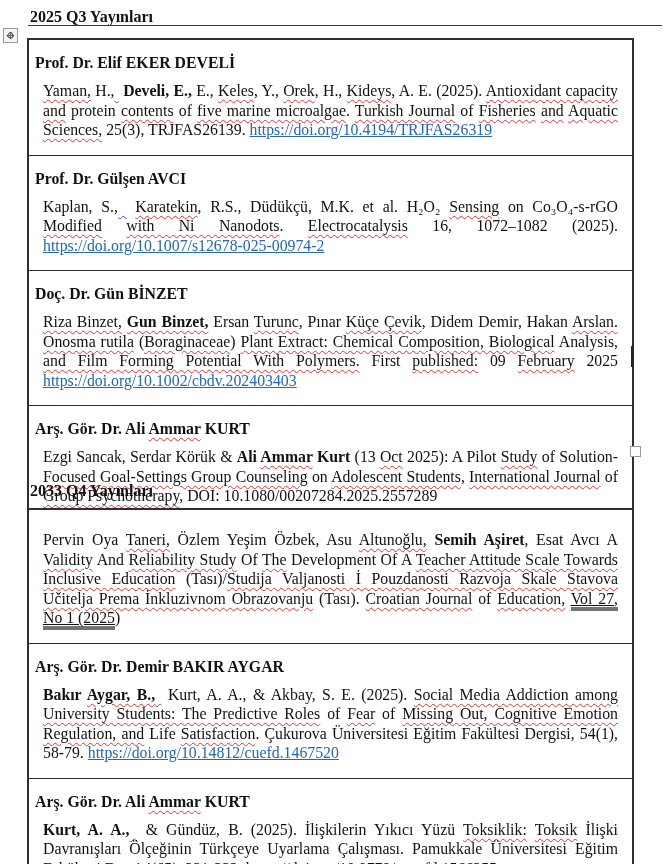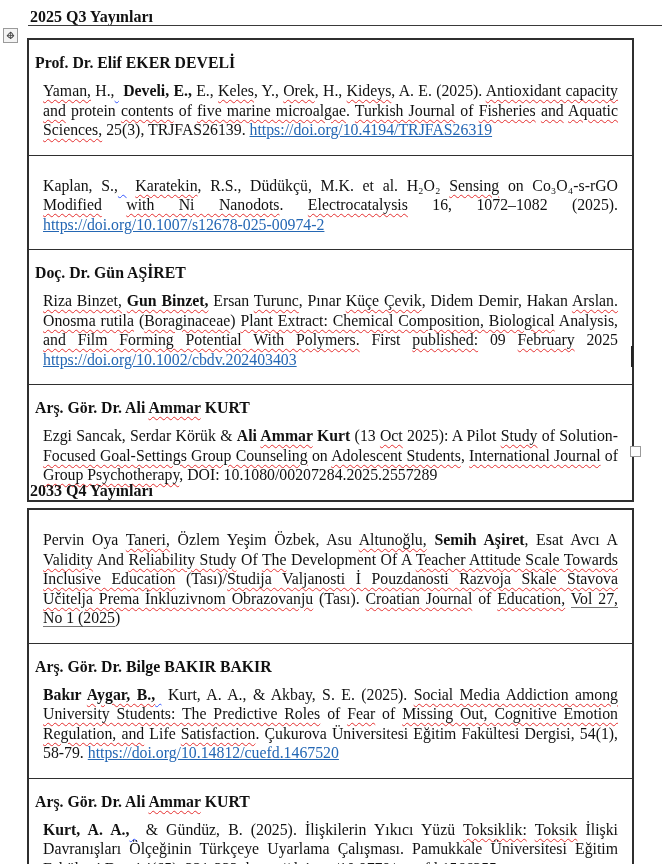--- a/index.html
+++ b/index.html
@@ -39,21 +39,21 @@
   .row{border-top:1.5px solid var(--border);padding:12px 6px 7px 6px;}
   .row:first-child{border-top:none;}
   .name{
     font-weight:bold;font-size:15.8px;line-height:20px;margin:1px 0 6px 0;
   }
   .pub{
     margin:8px;font-size:15.8px;line-height:19.5px;text-align:justify;
   }
   .b{font-weight:bold;}
   .i{}
-  .u{border-bottom:1px solid #737373;}
+  .u{border-bottom:4px solid #737373;text-decoration:underline;}
   .link{color:var(--link);text-decoration:underline;text-decoration-color:var(--link);cursor:pointer;}
   .sq-red{
     text-decoration-line:underline;text-decoration-style:wavy;
     text-decoration-color:var(--spell);text-decoration-thickness:1px;text-underline-offset:3px;
   }
   .sq-blue{
     text-decoration-line:underline;text-decoration-style:wavy;
     text-decoration-color:var(--grammar);text-decoration-thickness:1px;text-underline-offset:3px;
   }
   .cursor-mark{
@@ -76,43 +76,44 @@
     <span>↔</span>
     <span>↕</span>
   </div>
 
   <div class="pub-table" id="table1">
     <div class="row">
       <div class="name"><span class="b">Prof. Dr. Elif EKER DEVELİ</span></div>
       <p class="pub"><span class="sq-red">Yaman,</span><span> H.,</span><span class="sq-blue">&nbsp;</span><span> </span><span class="b">Develi, E.,</span><span> E., </span><span class="sq-red">Keles</span><span>, Y., </span><span class="sq-red">Orek</span><span>, H., </span><span class="sq-red">Kideys</span><span>, A. E. (2025). </span><span class="sq-red">Antioxidant capacity</span><span> </span><span class="sq-red">and</span><span> protein </span><span class="sq-red">contents</span><span> of </span><span class="sq-red">five marine microalgae</span><span>. </span><span class="sq-red">Turkish Journal</span><span> of </span><span class="sq-red">Fisheries</span><span> </span><span class="sq-red">and</span><span> </span><span class="sq-red">Aquatic Sciences,</span><span> 25(3), TRJFAS26139. </span><span class="link">https://doi.org/10.4194/TRJFAS26319</span></p>
     </div>
     <div class="row">
+      <div class="name"><span class="b">Prof. Dr. Gülşen AVCI</span></div>
       <p class="pub"><span>Kaplan, S.,</span><span class="sq-blue">&nbsp;</span><span> </span><span class="sq-red">Karatekin</span><span>, R.S., Düdükçü, M.K. </span><span class="i">et al.</span><span> H₂O₂ </span><span class="sq-red">Sensing</span><span> on Co₃O₄-</span><span class="i">s</span><span>-rGO </span><span class="sq-red">Modified</span><span> </span><span class="sq-red">with Ni Nanodots</span><span>. </span><span class="i sq-red">Electrocatalysis</span><span> 16, 1072–1082 (2025). </span><span class="link">https://doi.org/10.1007/s12678-025-00974-2</span></p>
     </div>
     <div class="row">
-      <div class="name"><span class="b">Doç. Dr. Gün AŞİRET</span></div>
+      <div class="name"><span class="b">Doç. Dr. Gün BİNZET</span></div>
       <p class="pub"><span class="sq-red">Riza Binzet,</span><span> </span><span class="b sq-red">Gun Binzet,</span><span> Ersan </span><span class="sq-red">Turunc</span><span>, Pınar </span><span class="sq-red">Küçe Çevik</span><span>, Didem Demir, Hakan </span><span class="sq-red">Arslan.</span><span> </span><span class="i sq-red">Onosma rutila</span><span> (</span><span class="sq-red">Boraginaceae</span><span>) </span><span class="sq-red">Plant Extract: Chemical Composition, Biological</span><span> Analysis, </span><span class="sq-red">and Film Forming Potential With Polymers.</span><span> First </span><span class="sq-red">published:</span><span> 09 </span><span class="sq-red">February</span><span> 2025 </span><span class="link">https://doi.org/10.1002/cbdv.202403403</span></p>
     </div>
     <div class="row">
       <div class="name"><span class="b">Arş. Gör. Dr. Ali </span><span class="b sq-red">Ammar</span><span class="b"> KURT</span></div>
       <p class="pub"><span>Ezgi Sancak, Serdar Körük &amp; </span><span class="b">Ali </span><span class="b sq-red">Ammar</span><span class="b"> Kurt</span><span> (13 </span><span class="sq-red">Oct</span><span> 2025): A Pilot </span><span class="sq-red">Study</span><span> of Solution-</span><span class="sq-red">Focused Goal-Settings Group Counseling</span><span> on </span><span class="sq-red">Adolescent Students</span><span>, </span><span class="sq-red">International Journal</span><span> of </span><span class="sq-red">Group Psychotherapy</span><span>, DOI: 10.1080/00207284.2025.2557289</span></p>
     </div>
   </div>
 
   <div class="cursor-mark"></div>
   <div class="resize-handle"></div>
 
   <div class="sec-title" id="title2">2033 Q4 Yayınları</div>
 
   <div class="pub-table" id="table2">
     <div class="row">
       <p class="pub"><span>Pervin Oya </span><span class="sq-red">Taneri,</span><span> Özlem Yeşim Özbek, Asu </span><span class="sq-red">Altunoğlu,</span><span> </span><span class="b">Semih Aşiret</span><span>, Esat Avcı A </span><span class="sq-red">Validity</span><span> And </span><span class="sq-red">Reliability Study</span><span> Of </span><span class="sq-red">The</span><span> Development Of A </span><span class="sq-red">Teacher Attitude Scale Towards</span><span> </span><span class="sq-red">Inclusive Education</span><span> (Tası)/</span><span class="sq-red">Studija Valjanosti İ Pouzdanosti Razvoja Skale Stavova Učitelja Prema İnkluzivnom Obrazovanju</span><span> (Tası). </span><span class="sq-red">Croatian Journal</span><span> of </span><span class="sq-red">Education,</span><span> </span><span class="u">Vol 27,</span><span> </span><span class="u">No 1 (2025</span><span>)</span></p>
     </div>
     <div class="row">
-      <div class="name"><span class="b">Arş. Gör. Dr. Bilge BAKIR BAKIR</span></div>
+      <div class="name"><span class="b">Arş. Gör. Dr. Demir BAKIR AYGAR</span></div>
       <p class="pub"><span class="b">Bakır </span><span class="b sq-red">Aygar, B.,</span><span class="sq-blue">&nbsp;</span><span> Kurt, A. A., &amp; Akbay, S. E. (2025). </span><span class="sq-red">Social Media Addiction among</span><span> </span><span class="sq-red">University Students: The Predictive Roles</span><span> of </span><span class="sq-red">Fear</span><span> of </span><span class="sq-red">Missing Out, Cognitive Emotion Regulation, and</span><span> Life </span><span class="sq-red">Satisfaction</span><span>. Çukurova Üniversitesi Eğitim Fakültesi Dergisi, 54(1), 58-79. </span><span class="link">https://doi.org/10.14812/cuefd.1467520</span></p>
     </div>
     <div class="row">
       <div class="name"><span class="b">Arş. Gör. Dr. Ali </span><span class="b sq-red">Ammar</span><span class="b"> KURT</span></div>
       <p class="pub"><span class="b">Kurt, A. A.,</span><span class="sq-blue">&nbsp;</span><span> &amp; Gündüz, B. (2025). İlişkilerin Yıkıcı Yüzü </span><span class="sq-red">Toksiklik:</span><span> </span><span class="sq-red">Toksik</span><span> İlişki Davranışları Ölçeğinin Türkçeye Uyarlama Çalışması. Pamukkale Üniversitesi Eğitim Fakültesi Dergisi(65), 321-333. https://doi.org/10.9779/pauefd.1566355</span></p>
     </div>
   </div>
 
 </div>
 

